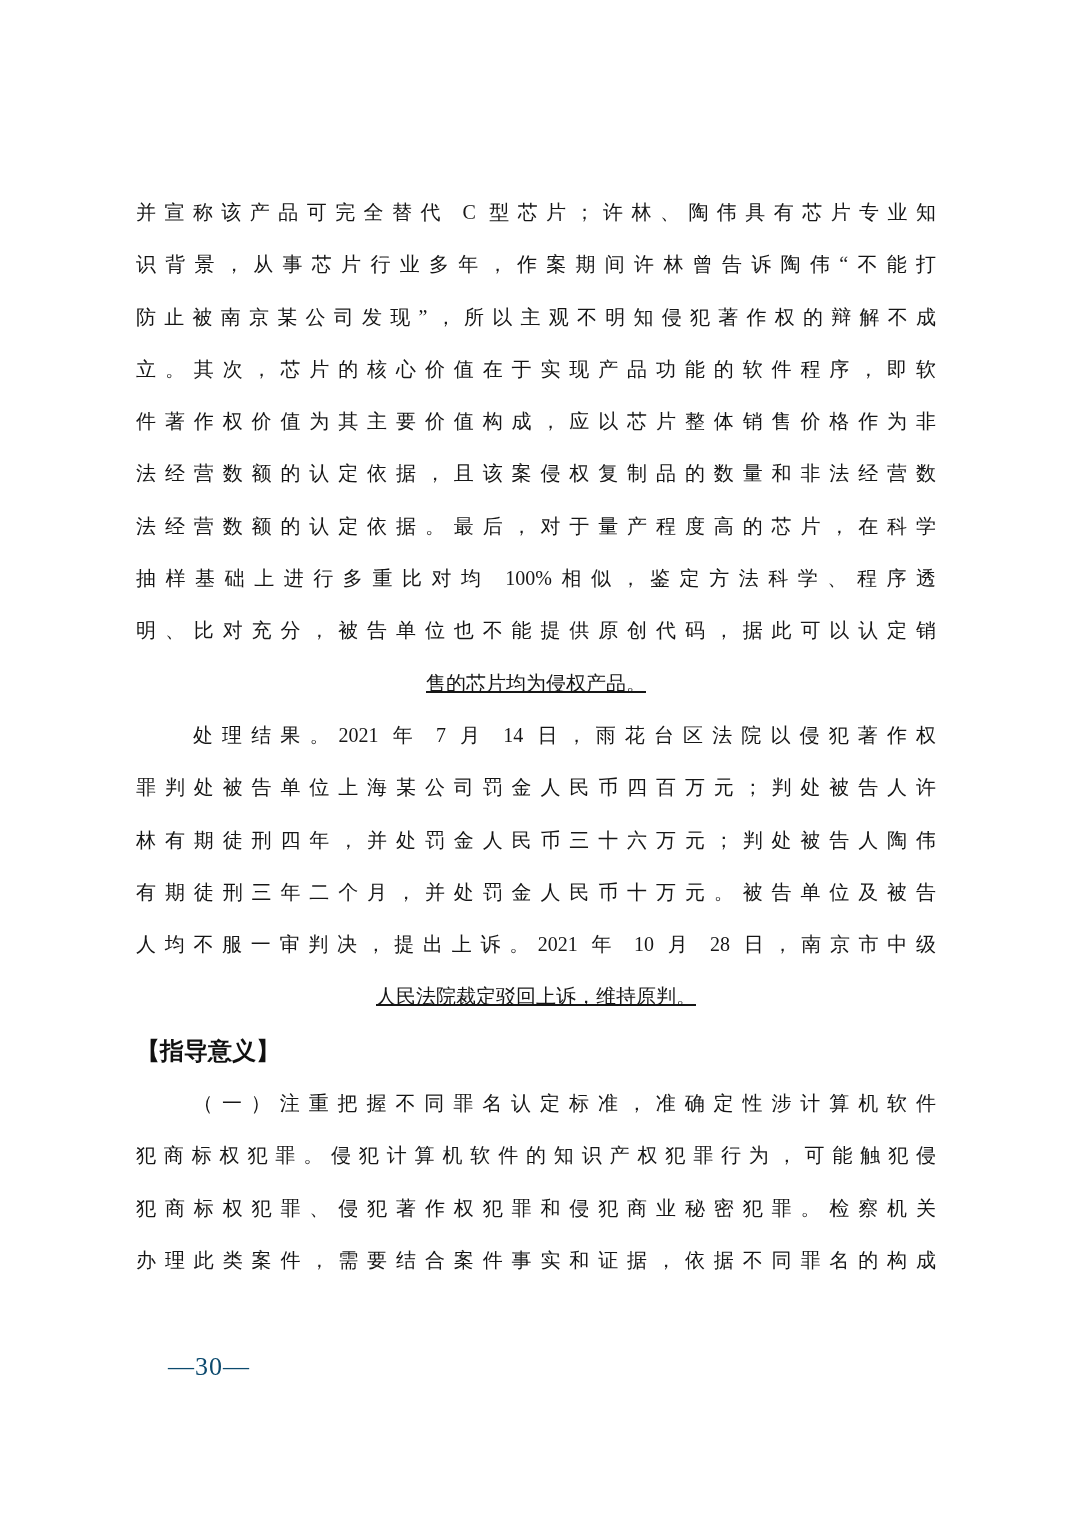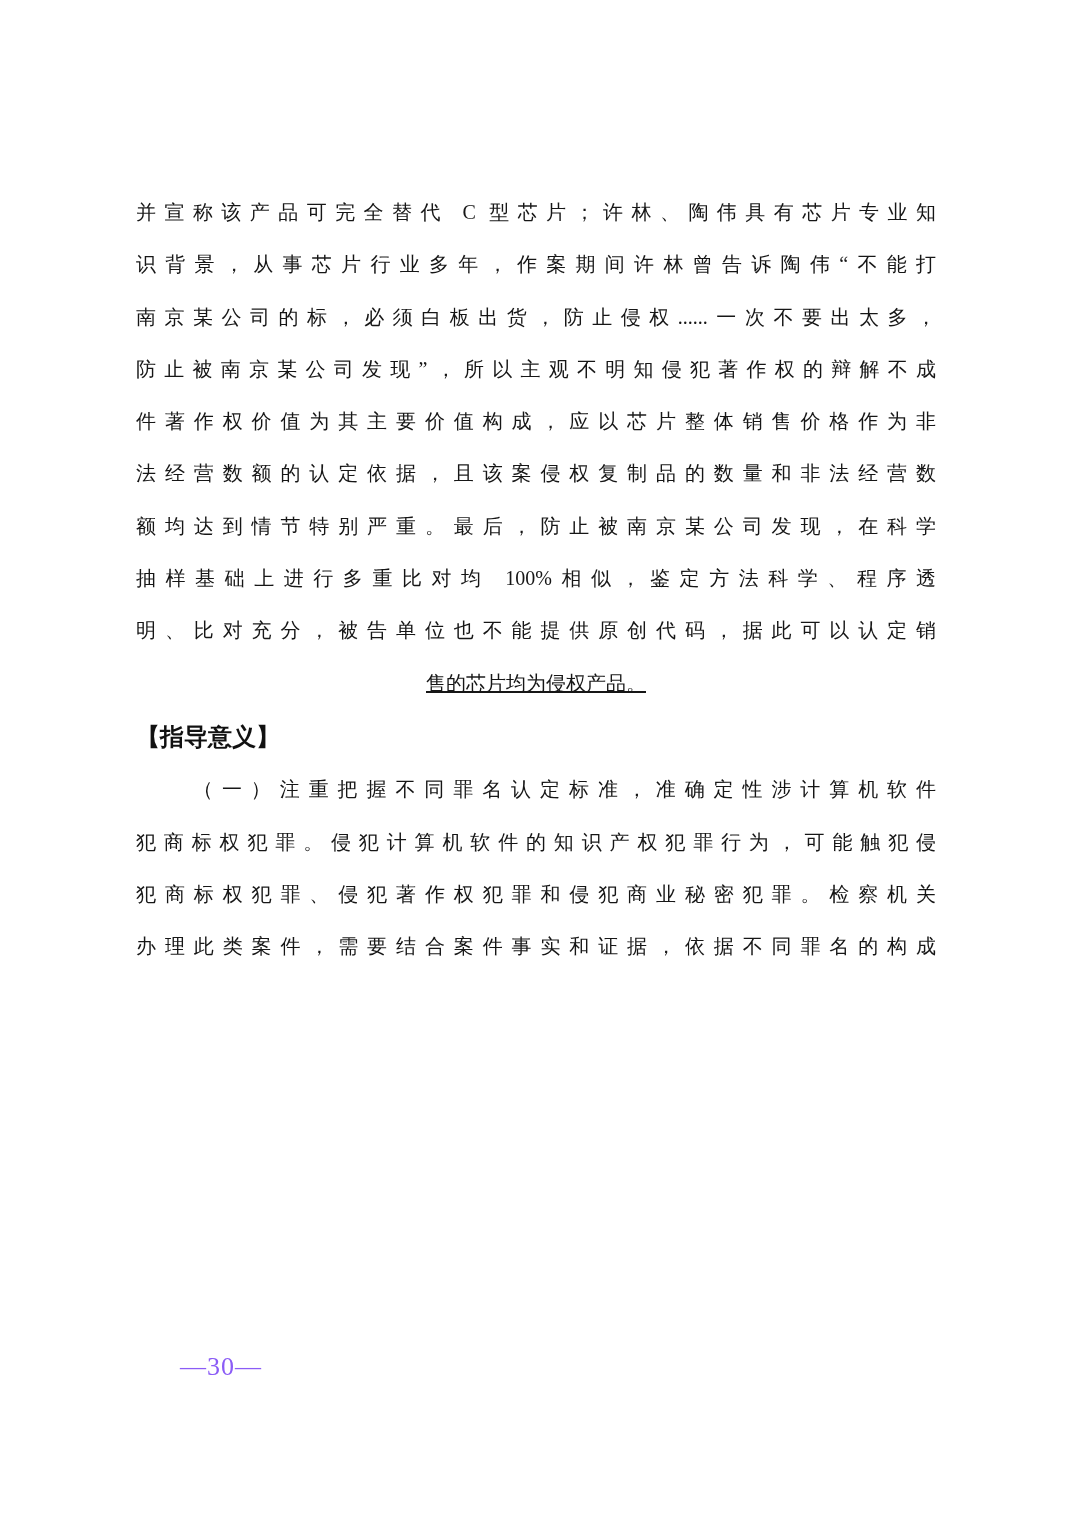--- a/index.html
+++ b/index.html
@@ -45,48 +45,56 @@
     line-height: 52.3px;
     height: 52.3px;
     margin-top: 2px;
     text-align: left;
     color: #111111;
   }
   
   .kai { font-style: normal; }
   .page-number {
     position: absolute;
-    left: 180px;
+    left: 168px;
     top: 1351px;
     font-size: 26px;
     line-height: 32px;
-    color: #8b5cf6;
+    color: #0c4a6e;
     letter-spacing: 1px;
   }
 </style>
 </head>
 <body>
 
 <div class="page">
 
   <div class="text-block">
 
     <div>
       <div class="line j">并宣称该产品可完全替代 C 型芯片；许林、陶伟具有芯片专业知</div>
       <div class="line j">识背景，从事芯片行业多年，作案期间许林曾告诉陶伟“不能打</div>
-      <div class="line j">南京某公司的标，必须白板出货，防止侵权......一次不要出太多，</div>
       <div class="line j">防止被南京某公司发现”，所以主观不明知侵犯著作权的辩解不成</div>
+      <div class="line j">立。其次，芯片的核心价值在于实现产品功能的软件程序，即软</div>
       <div class="line j">件著作权价值为其主要价值构成，应以芯片整体销售价格作为非</div>
       <div class="line j">法经营数额的认定依据，且该案侵权复制品的数量和非法经营数</div>
-      <div class="line j">额均达到情节特别严重。最后，防止被南京某公司发现，在科学</div>
+      <div class="line j">法经营数额的认定依据。最后，对于量产程度高的芯片，在科学</div>
       <div class="line j">抽样基础上进行多重比对均 100%相似，鉴定方法科学、程序透</div>
       <div class="line j">明、比对充分，被告单位也不能提供原创代码，据此可以认定销</div>
       <div class="line l">售的芯片均为侵权产品。</div>
     </div>
 
+    <div>
+      <div class="line j ind">处理结果。2021 年 7 月 14 日，雨花台区法院以侵犯著作权</div>
+      <div class="line j">罪判处被告单位上海某公司罚金人民币四百万元；判处被告人许</div>
+      <div class="line j">林有期徒刑四年，并处罚金人民币三十六万元；判处被告人陶伟</div>
+      <div class="line j">有期徒刑三年二个月，并处罚金人民币十万元。被告单位及被告</div>
+      <div class="line j">人均不服一审判决，提出上诉。2021 年 10 月 28 日，南京市中级</div>
+      <div class="line l">人民法院裁定驳回上诉，维持原判。</div>
+    </div>
 
     <div class="heading">【指导意义】</div>
 
     <div>
       <div class="line j ind kai">（一）注重把握不同罪名认定标准，准确定性涉计算机软件</div>
       <div class="line j"><span class="kai">犯商标权犯罪。</span><span>侵犯计算机软件的知识产权犯罪行为，可能触犯侵</span></div>
       <div class="line j">犯商标权犯罪、侵犯著作权犯罪和侵犯商业秘密犯罪。检察机关</div>
       <div class="line j">办理此类案件，需要结合案件事实和证据，依据不同罪名的构成</div>
     </div>
 

